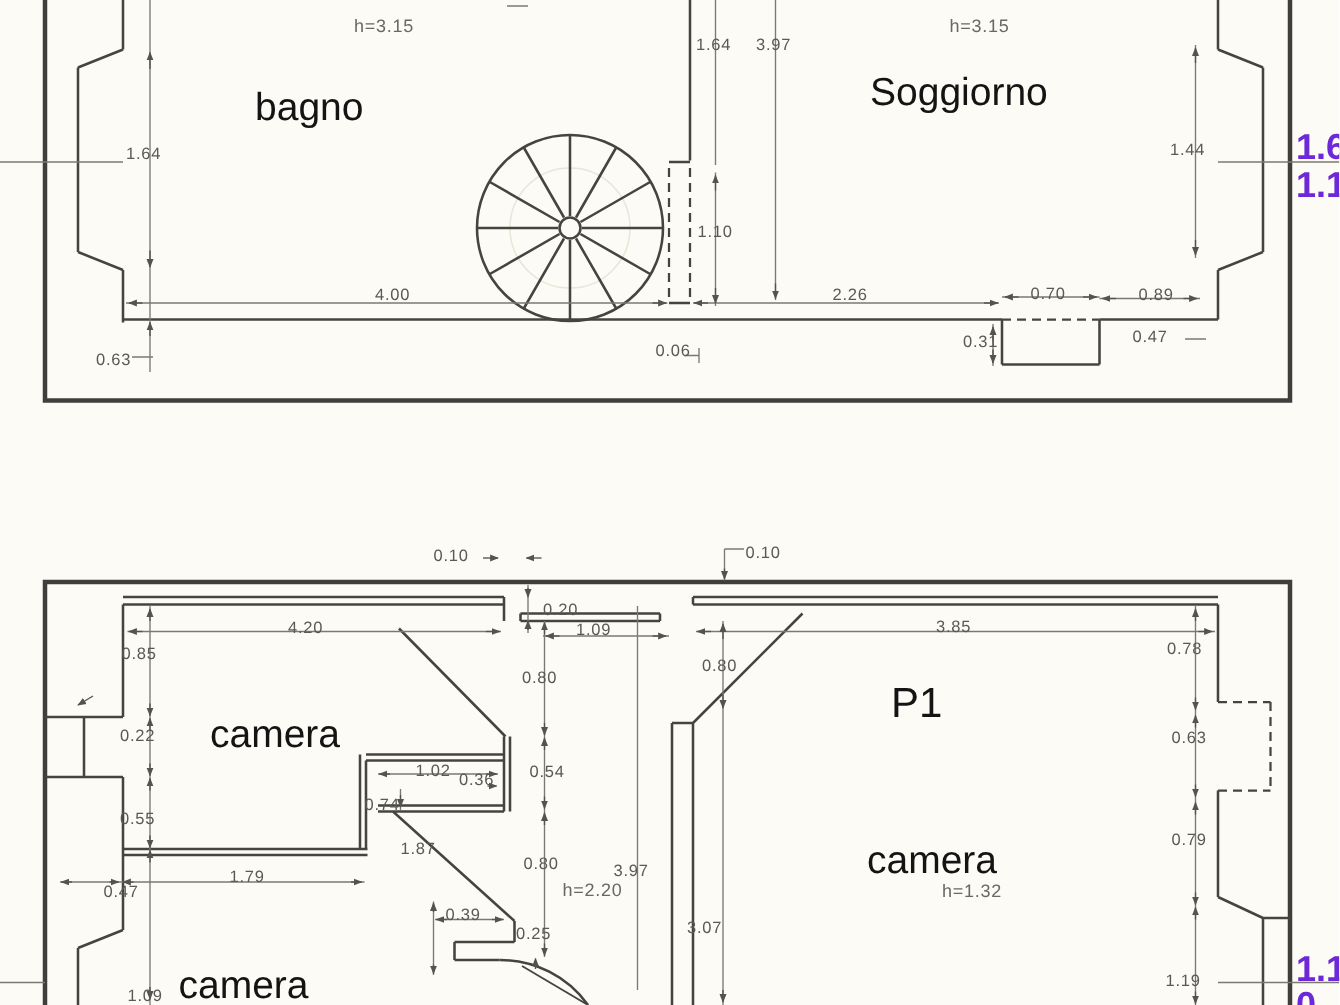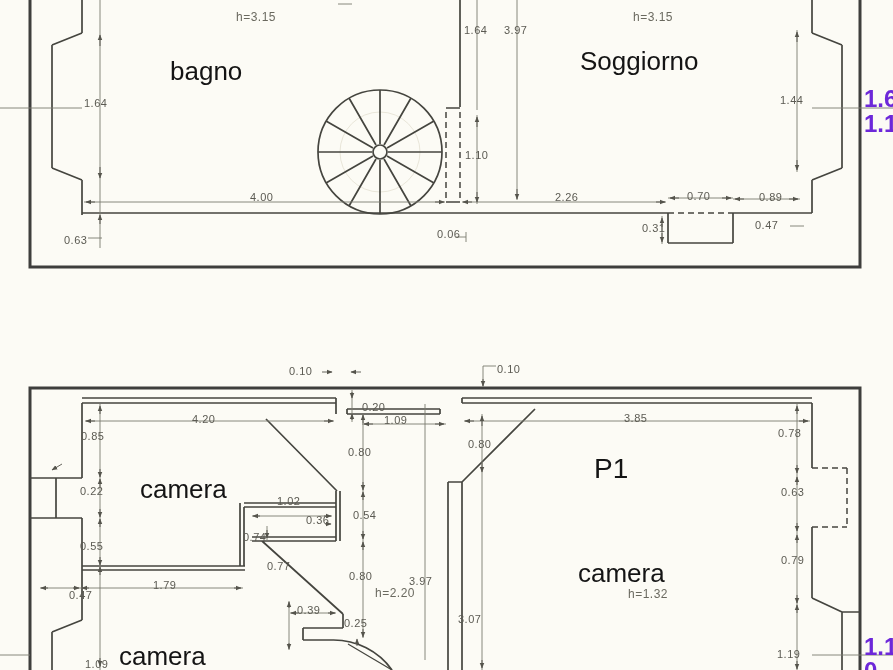--- a/index.html
+++ b/index.html
@@ -205,26 +205,26 @@
 <span class="dim" style="left:192px;top:413px">4.20</span>
 <span class="dim" style="left:362px;top:401px">0.20</span>
 <span class="dim" style="left:384px;top:414px">1.09</span>
 <span class="dim" style="left:624px;top:412px">3.85</span>
 <span class="dim" style="left:81px;top:430px">0.85</span>
 <span class="dim" style="left:348px;top:446px">0.80</span>
 <span class="dim" style="left:468px;top:438px">0.80</span>
 <span class="dim" style="left:778px;top:427px">0.78</span>
 <span class="dim" style="left:80px;top:485px">0.22</span>
 <span class="dim" style="left:781px;top:486px">0.63</span>
-<span class="dim" style="left:277px;top:495px">1.02</span>
+<span class="dim" style="left:277px;top:508px">1.02</span>
 <span class="dim" style="left:306px;top:514px">0.36</span>
 <span class="dim" style="left:353px;top:509px">0.54</span>
 <span class="dim" style="left:243px;top:531px">0.74</span>
 <span class="dim" style="left:80px;top:540px">0.55</span>
-<span class="dim" style="left:267px;top:560px">0.77</span>
+<span class="dim" style="left:267px;top:560px">1.87</span>
 <span class="dim" style="left:349px;top:570px">0.80</span>
 <span class="dim" style="left:409px;top:575px">3.97</span>
 <span class="dim" style="left:153px;top:579px">1.79</span>
 <span class="dim" style="left:69px;top:589px">0.47</span>
 <span class="dim" style="left:297px;top:604px">0.39</span>
 <span class="dim" style="left:344px;top:617px">0.25</span>
 <span class="dim" style="left:458px;top:613px">3.07</span>
 <span class="dim" style="left:85px;top:658px">1.09</span>
 <span class="dim" style="left:781px;top:554px">0.79</span>
 <span class="dim" style="left:777px;top:648px">1.19</span>

